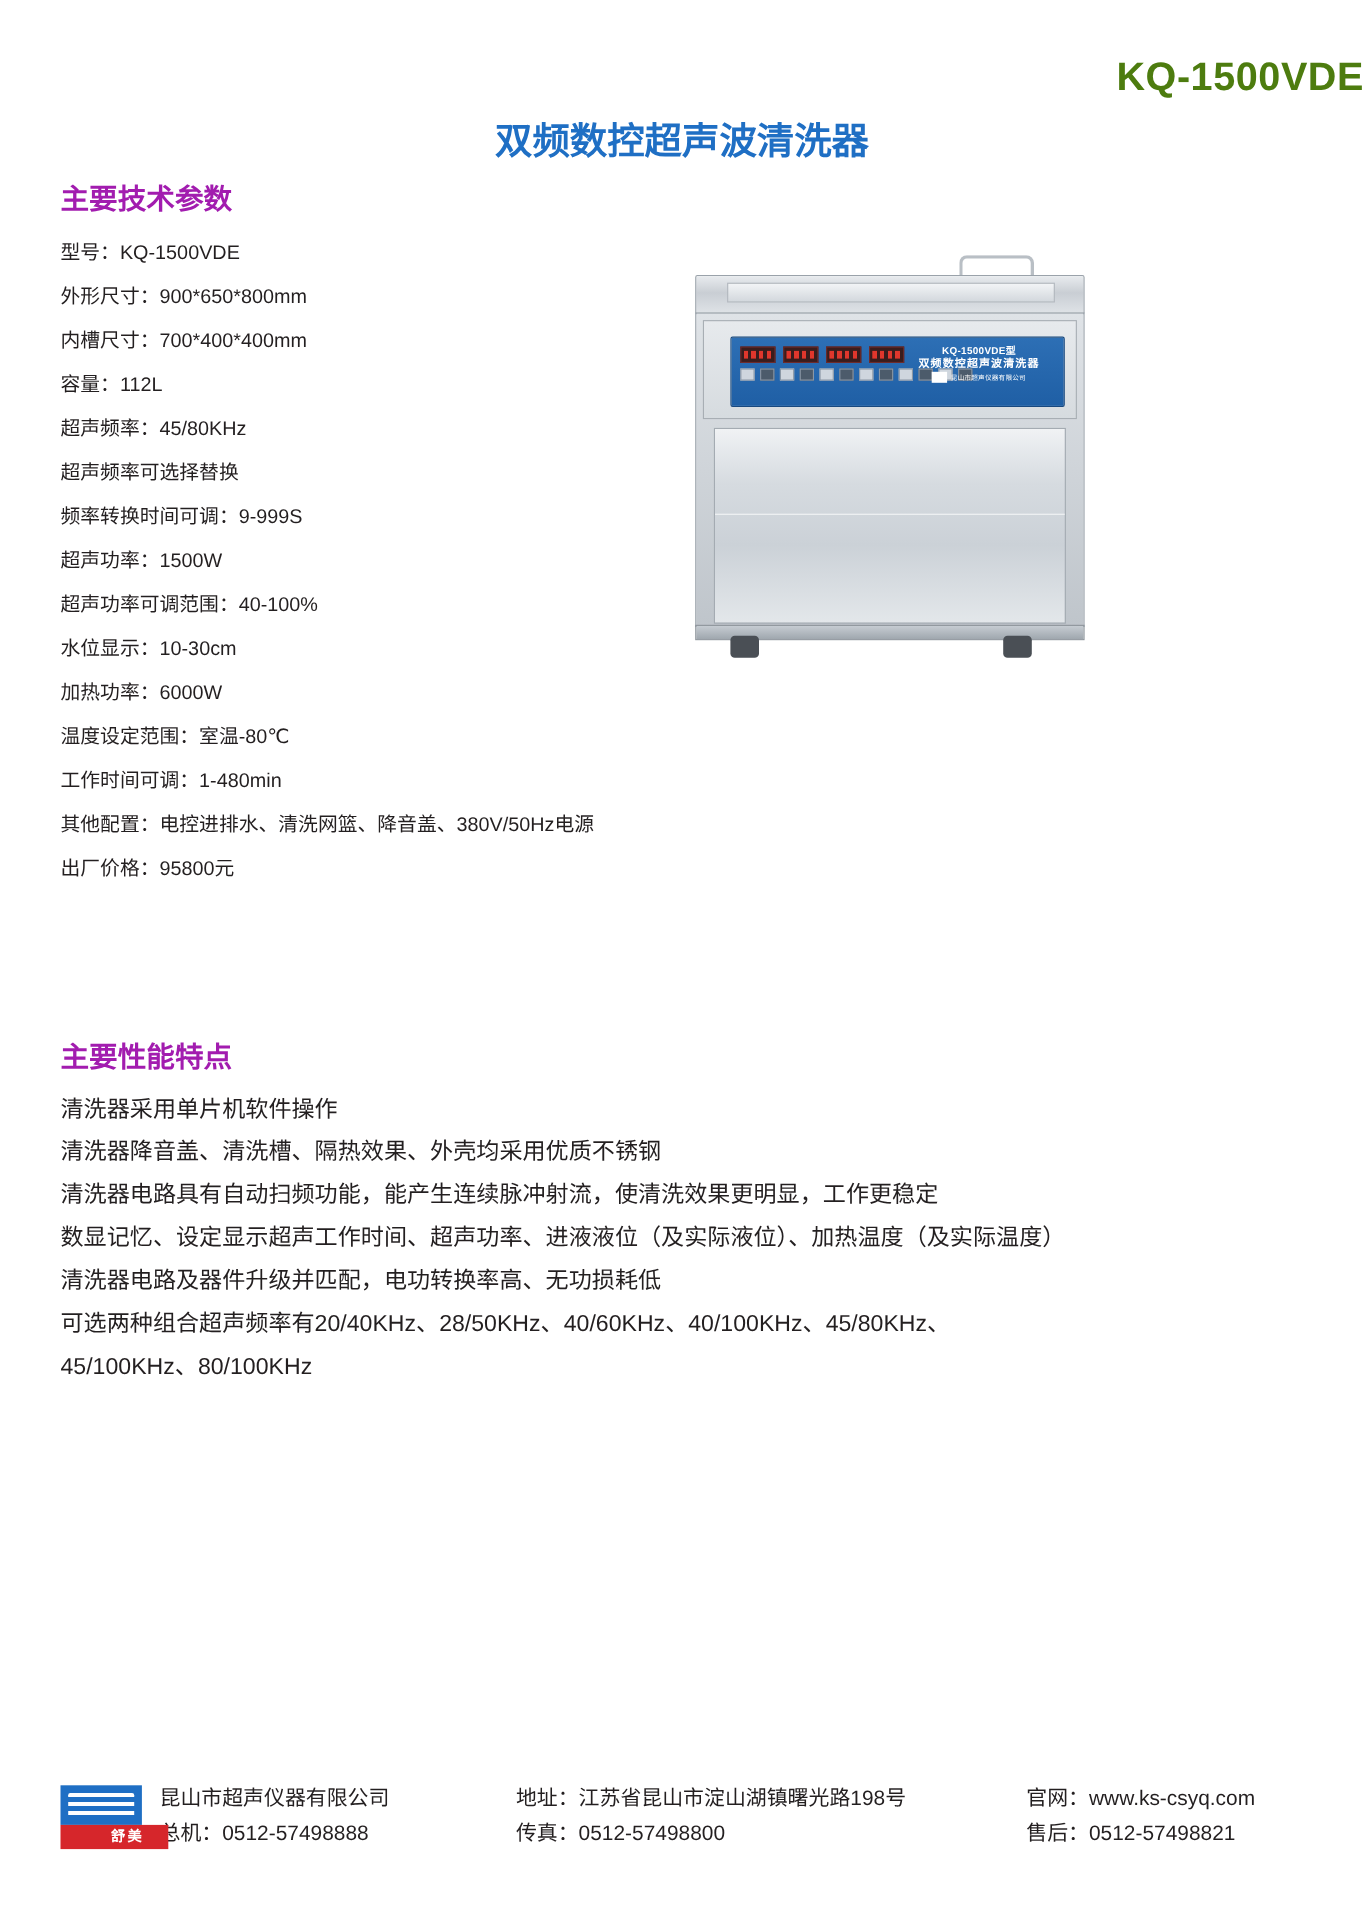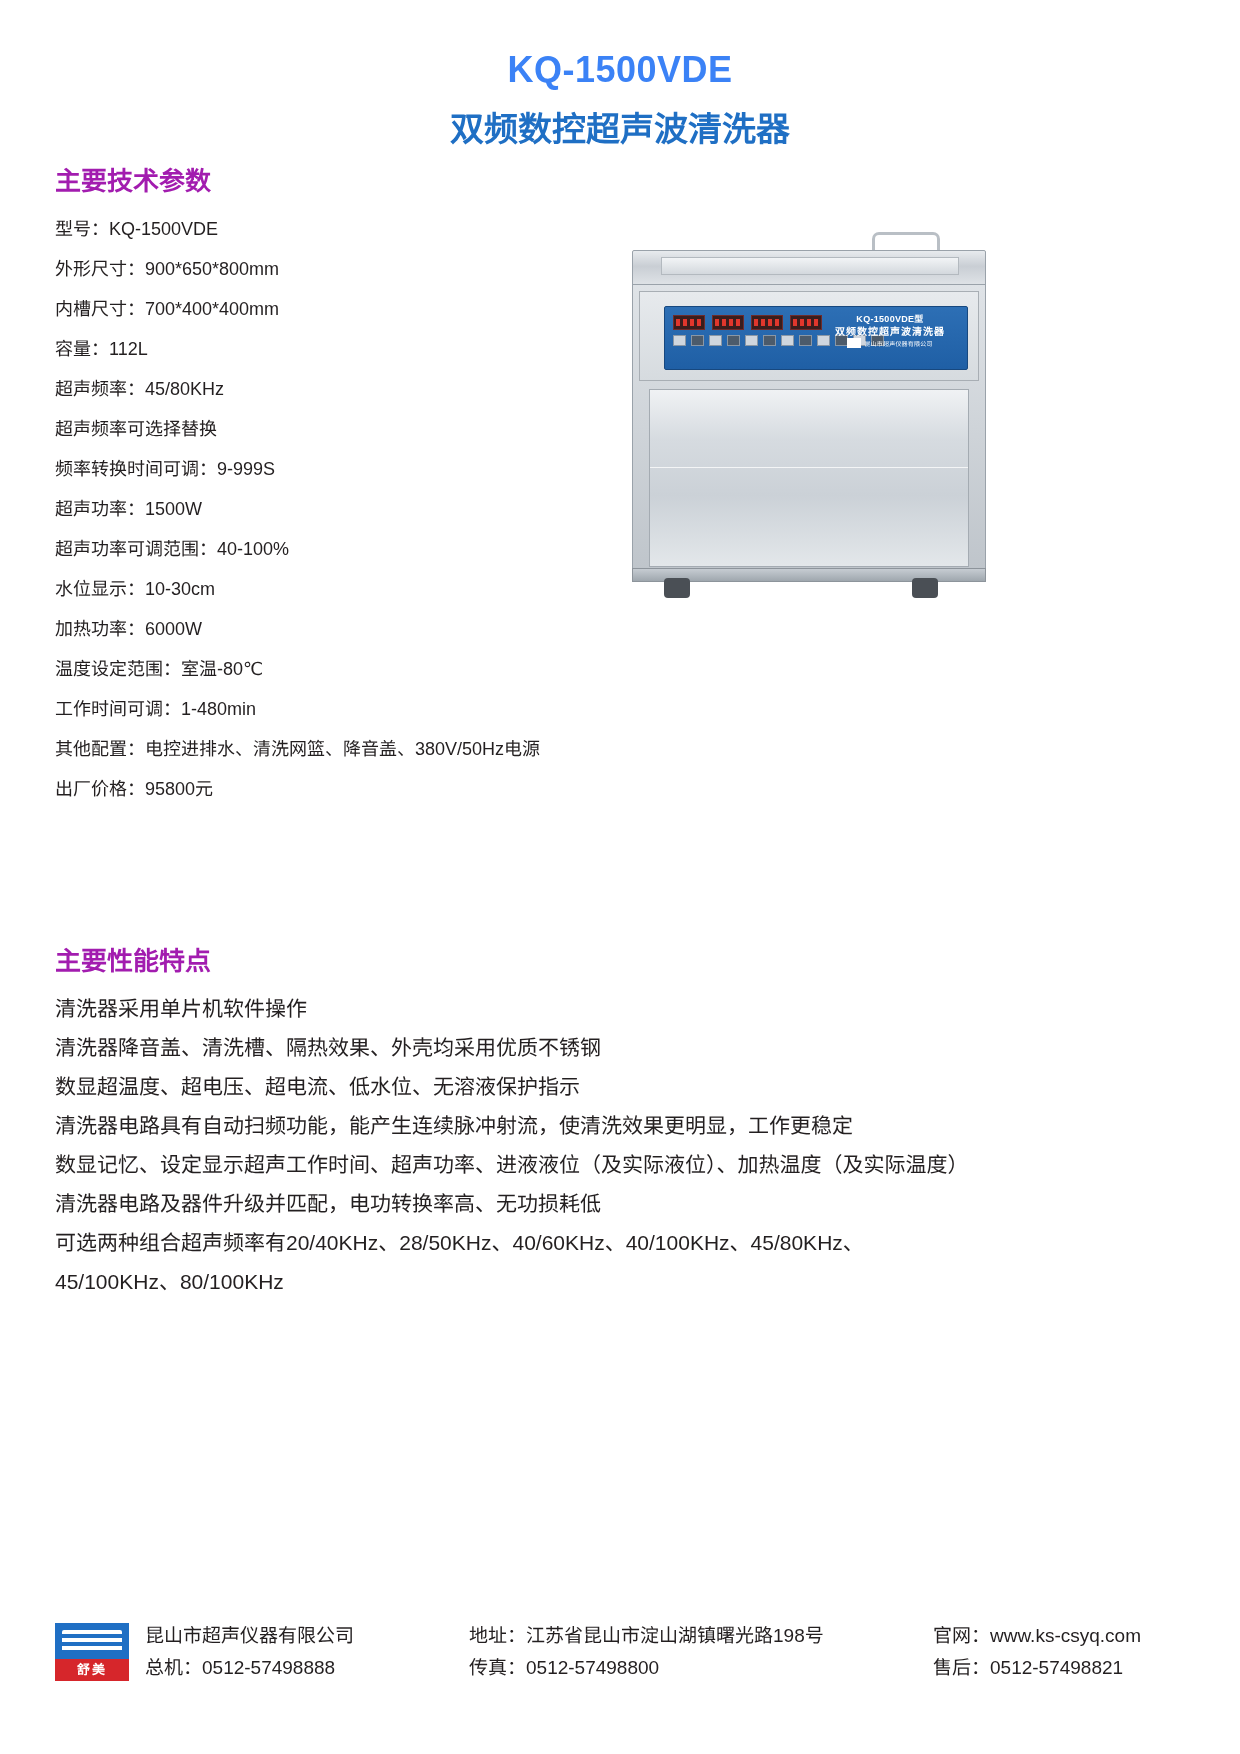--- a/index.html
+++ b/index.html
@@ -11,22 +11,22 @@
     width: 1240px;
     height: 1754px;
     position: relative;
     font-family: "Liberation Sans", "DejaVu Sans", sans-serif;
     color: #231f20;
     overflow: hidden;
   }
 
   
   .doc-title {
-    text-align: center;
-    color: #3b82f6;
+    text-align: right;
+    color: #4d7c0f;
     font-size: 36px;
     font-weight: 700;
     letter-spacing: 0.5px;
     margin: 48px 0 0 0;
     line-height: 1.2;
   }
   .doc-subtitle {
     text-align: center;
     color: #1f6fc4;
     font-size: 34px;
@@ -250,20 +250,21 @@
     position: absolute;
     left: 0; top: 36px;
     width: 74px; height: 22px;
     background: #d6262b;
     color: #ffffff;
     font-size: 13px;
     font-weight: 700;
     text-align: center;
     line-height: 22px;
     letter-spacing: 2px;
+    padding-left: 24px;
   }
   .footer-cols {
     display: flex;
     flex: 1 1 auto;
     font-size: 19px;
     line-height: 32px;
   }
   .fcol { padding-right: 34px; }
   .fcol.c1 { width: 290px; }
   .fcol.c2 { width: 430px; }
@@ -339,21 +340,20 @@
   <div class="mach-plinth"></div>
   <div class="caster l"></div>
   <div class="caster r"></div>
 </div>
 
 <div class="features-block">
   <div class="section-heading">主要性能特点</div>
   <ul class="feat-list">
     <li>清洗器采用单片机软件操作</li>
     <li>清洗器降音盖、清洗槽、隔热效果、外壳均采用优质不锈钢</li>
-    <li>数显超温度、超电压、超电流、低水位、无溶液保护指示</li>
     <li>清洗器电路具有自动扫频功能，能产生连续脉冲射流，使清洗效果更明显，工作更稳定</li>
     <li>数显记忆、设定显示超声工作时间、超声功率、进液液位（及实际液位）、加热温度（及实际温度）</li>
     <li>清洗器电路及器件升级并匹配，电功转换率高、无功损耗低</li>
     <li>可选两种组合超声频率有20/40KHz、28/50KHz、40/60KHz、40/100KHz、45/80KHz、</li>
     <li>45/100KHz、80/100KHz</li>
   </ul>
 </div>
 
 <div class="footer">
   <div class="footer-inner">

